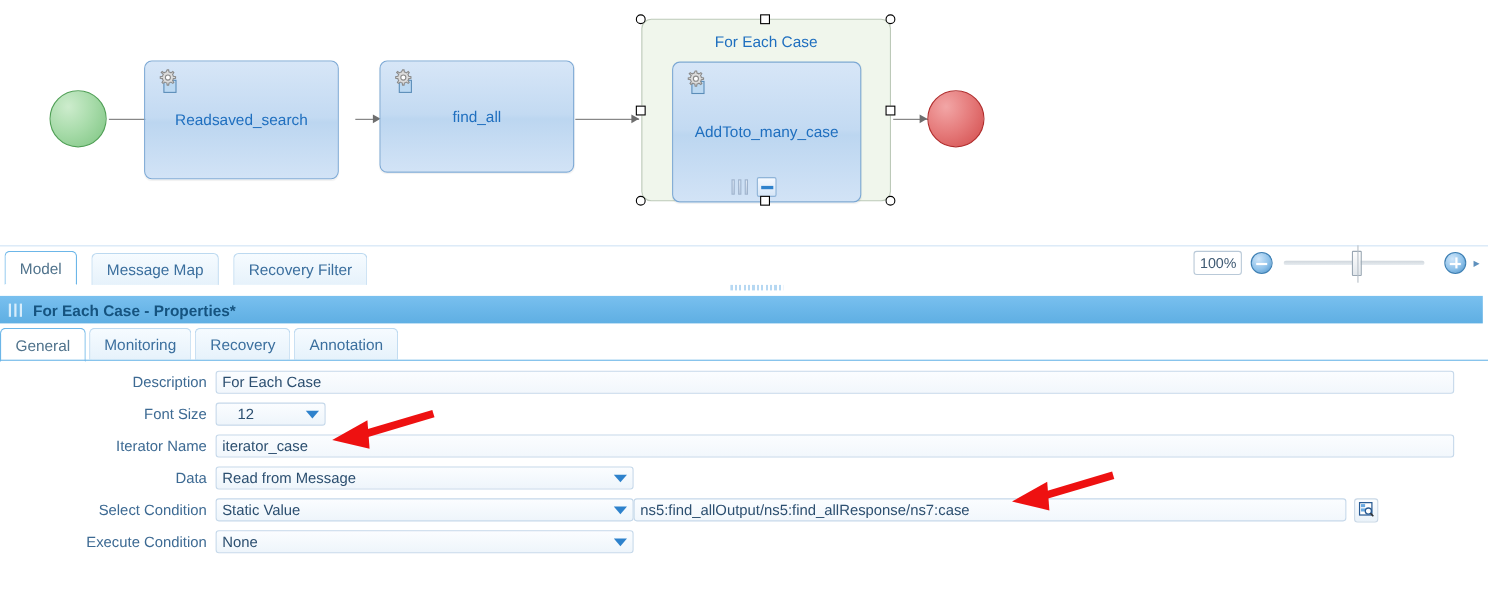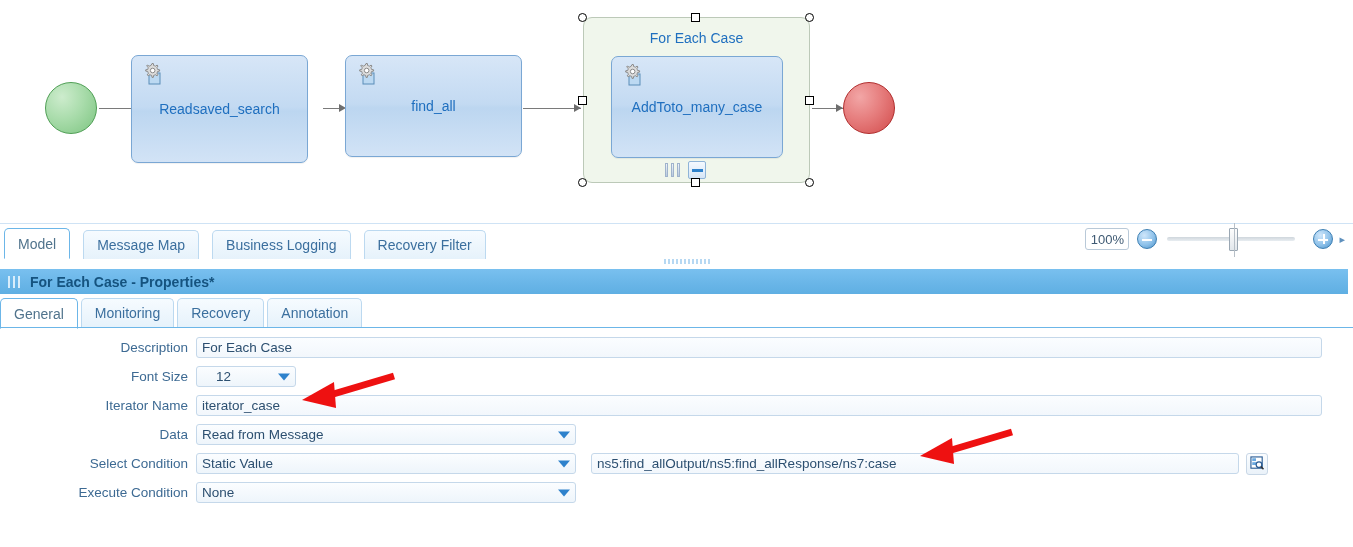--- a/index.html
+++ b/index.html
@@ -230,21 +230,21 @@
       <svg class="gear-icon" viewBox="0 0 24 24">
         <rect x="8" y="11" width="11" height="11" fill="#bcd9f2" stroke="#5b8db8" stroke-width="1"></rect>
         <path d="M11 1.5l1.3 0 .35 2.0a6 6 0 011.75 .72l1.7-1.15.92.92-1.15 1.7a6 6 0 01.72 1.75l2.0.35 0 1.3-2.0.35a6 6 0 01-.72 1.75l1.15 1.7-.92.92-1.7-1.15a6 6 0 01-1.75.72l-.35 2.0-1.3 0-.35-2.0a6 6 0 01-1.75-.72l-1.7 1.15-.92-.92 1.15-1.7a6 6 0 01-.72-1.75l-2.0-.35 0-1.3 2.0-.35a6 6 0 01.72-1.75L5.58 3.99l.92-.92 1.7 1.15a6 6 0 011.75-.72z" fill="#dcdcdc" stroke="#8a8a8a" stroke-width="1"></path>
         <circle cx="11.65" cy="8.5" r="2.3" fill="#ffffff" stroke="#8a8a8a" stroke-width="1"></circle>
       </svg>
       <div class="label">find_all</div>
     </div>
 
     <div id="foreach">
       <div class="ctitle">For Each Case</div>
-      <div id="task-add" class="node-task" style="left:27px; top:38px; width:172px; height:102px;padding-left:44px;">
+      <div id="task-add" class="node-task" style="left:27px; top:38px; width:172px; height:128px;padding-left:44px;">
         <svg class="gear-icon" viewBox="0 0 24 24">
           <rect x="8" y="11" width="11" height="11" fill="#bcd9f2" stroke="#5b8db8" stroke-width="1"></rect>
           <path d="M11 1.5l1.3 0 .35 2.0a6 6 0 011.75 .72l1.7-1.15.92.92-1.15 1.7a6 6 0 01.72 1.75l2.0.35 0 1.3-2.0.35a6 6 0 01-.72 1.75l1.15 1.7-.92.92-1.7-1.15a6 6 0 01-1.75.72l-.35 2.0-1.3 0-.35-2.0a6 6 0 01-1.75-.72l-1.7 1.15-.92-.92 1.15-1.7a6 6 0 01-.72-1.75l-2.0-.35 0-1.3 2.0-.35a6 6 0 01.72-1.75L5.58 3.99l.92-.92 1.7 1.15a6 6 0 011.75-.72z" fill="#dcdcdc" stroke="#8a8a8a" stroke-width="1"></path>
           <circle cx="11.65" cy="8.5" r="2.3" fill="#ffffff" stroke="#8a8a8a" stroke-width="1"></circle>
         </svg>
         <div class="label">AddToto_many_case</div>
       </div>
     </div>
 
     <div class="grip-bars">
@@ -263,21 +263,20 @@
     <div class="handle" style="left:691px; top:178px;"></div>
     <div class="handle circle" style="left:805px; top:178px;"></div>
 
     <div class="node-end"></div>
   </div>
 
   <div id="tabbar">
     <div class="tabs-row">
       <div class="tab active">Model</div>
       <div class="tab">Message Map</div>
-      <div class="tab">Business Logging</div>
       <div class="tab">Recovery Filter</div>
     </div>
   </div>
 
   <div id="zoomwidget">
     <div class="zoom-pct">100%</div>
     <div class="circ-btn"></div>
     <div class="slider-track">
       <div class="slider-thumb"></div>
     </div>
@@ -331,21 +330,21 @@
         <span class="arrow"></span>
       </div>
     </div>
 
     <div class="frow">
       <div class="flabel">Select Condition</div>
       <div class="fselect w-select">
         <span>Static Value</span>
         <span class="arrow"></span>
       </div>
-      <div class="finput xpath-input" style="margin-left:15px;">ns5:find_allOutput/ns5:find_allResponse/ns7:case</div>
+      <div class="finput xpath-input" style="">ns5:find_allOutput/ns5:find_allResponse/ns7:case</div>
       <div class="browse-btn">
         <svg width="15" height="15" viewBox="0 0 16 16">
           <rect x="1" y="1" width="12" height="12" fill="#ffffff" stroke="#2a5c94" stroke-width="1.2"></rect>
           <rect x="2.4" y="2.4" width="4" height="3" fill="#6aa9e0"></rect>
           <rect x="2.4" y="6.6" width="4" height="3" fill="#6aa9e0"></rect>
           <circle cx="9.6" cy="9.2" r="3" fill="none" stroke="#2a5c94" stroke-width="1.3"></circle>
           <line x1="11.6" y1="11.3" x2="14.4" y2="14.2" stroke="#333" stroke-width="1.6"></line>
         </svg>
       </div>
     </div>

